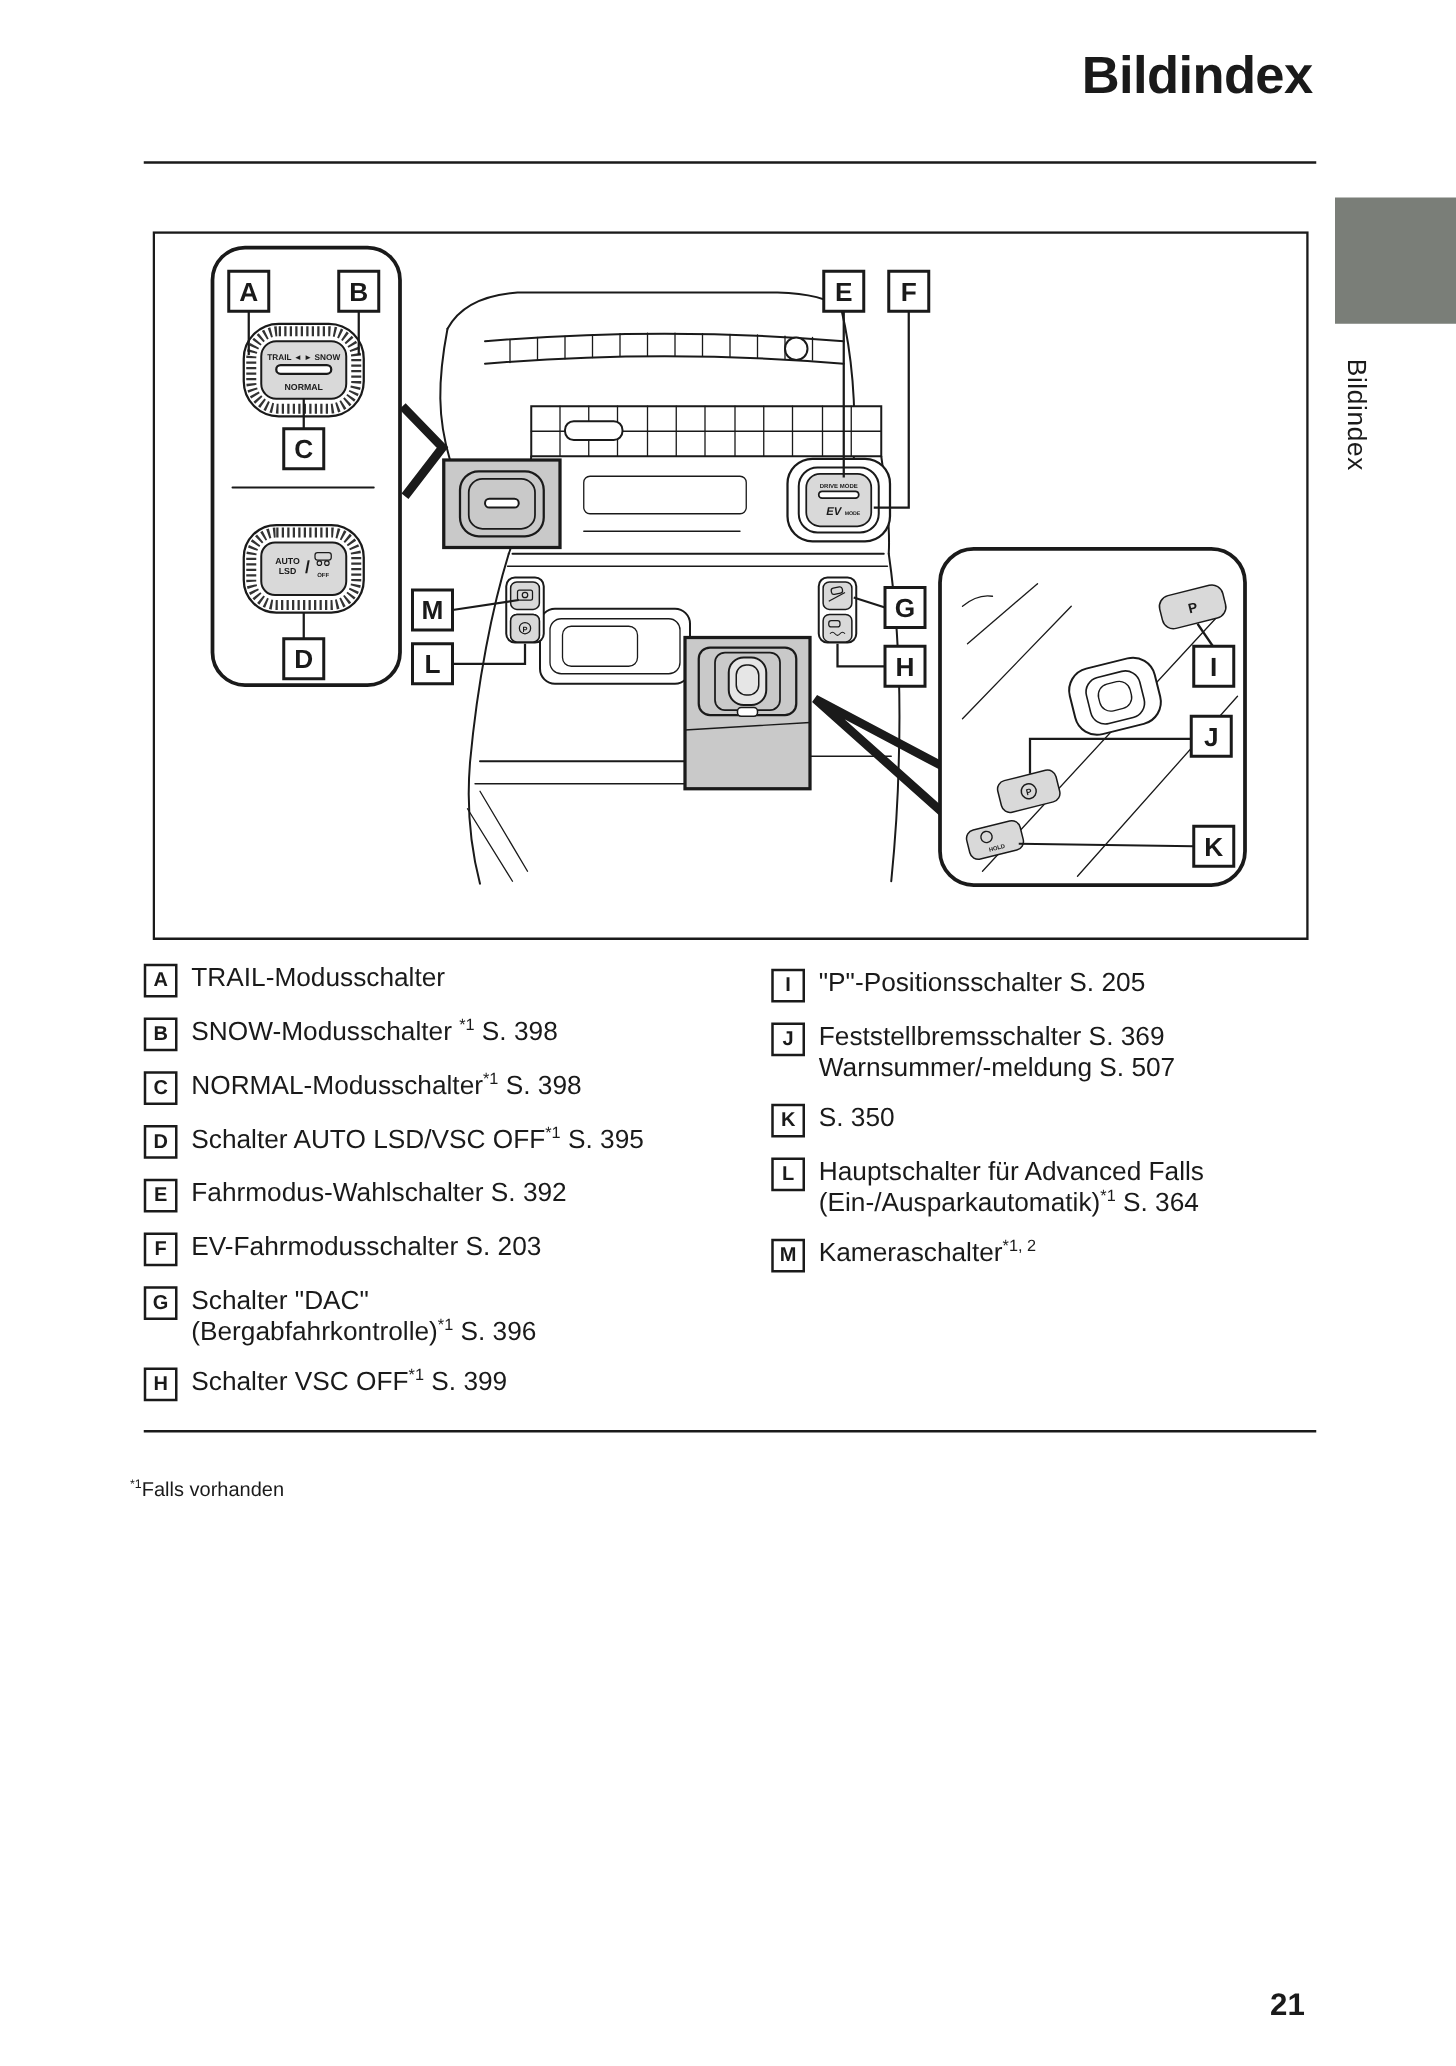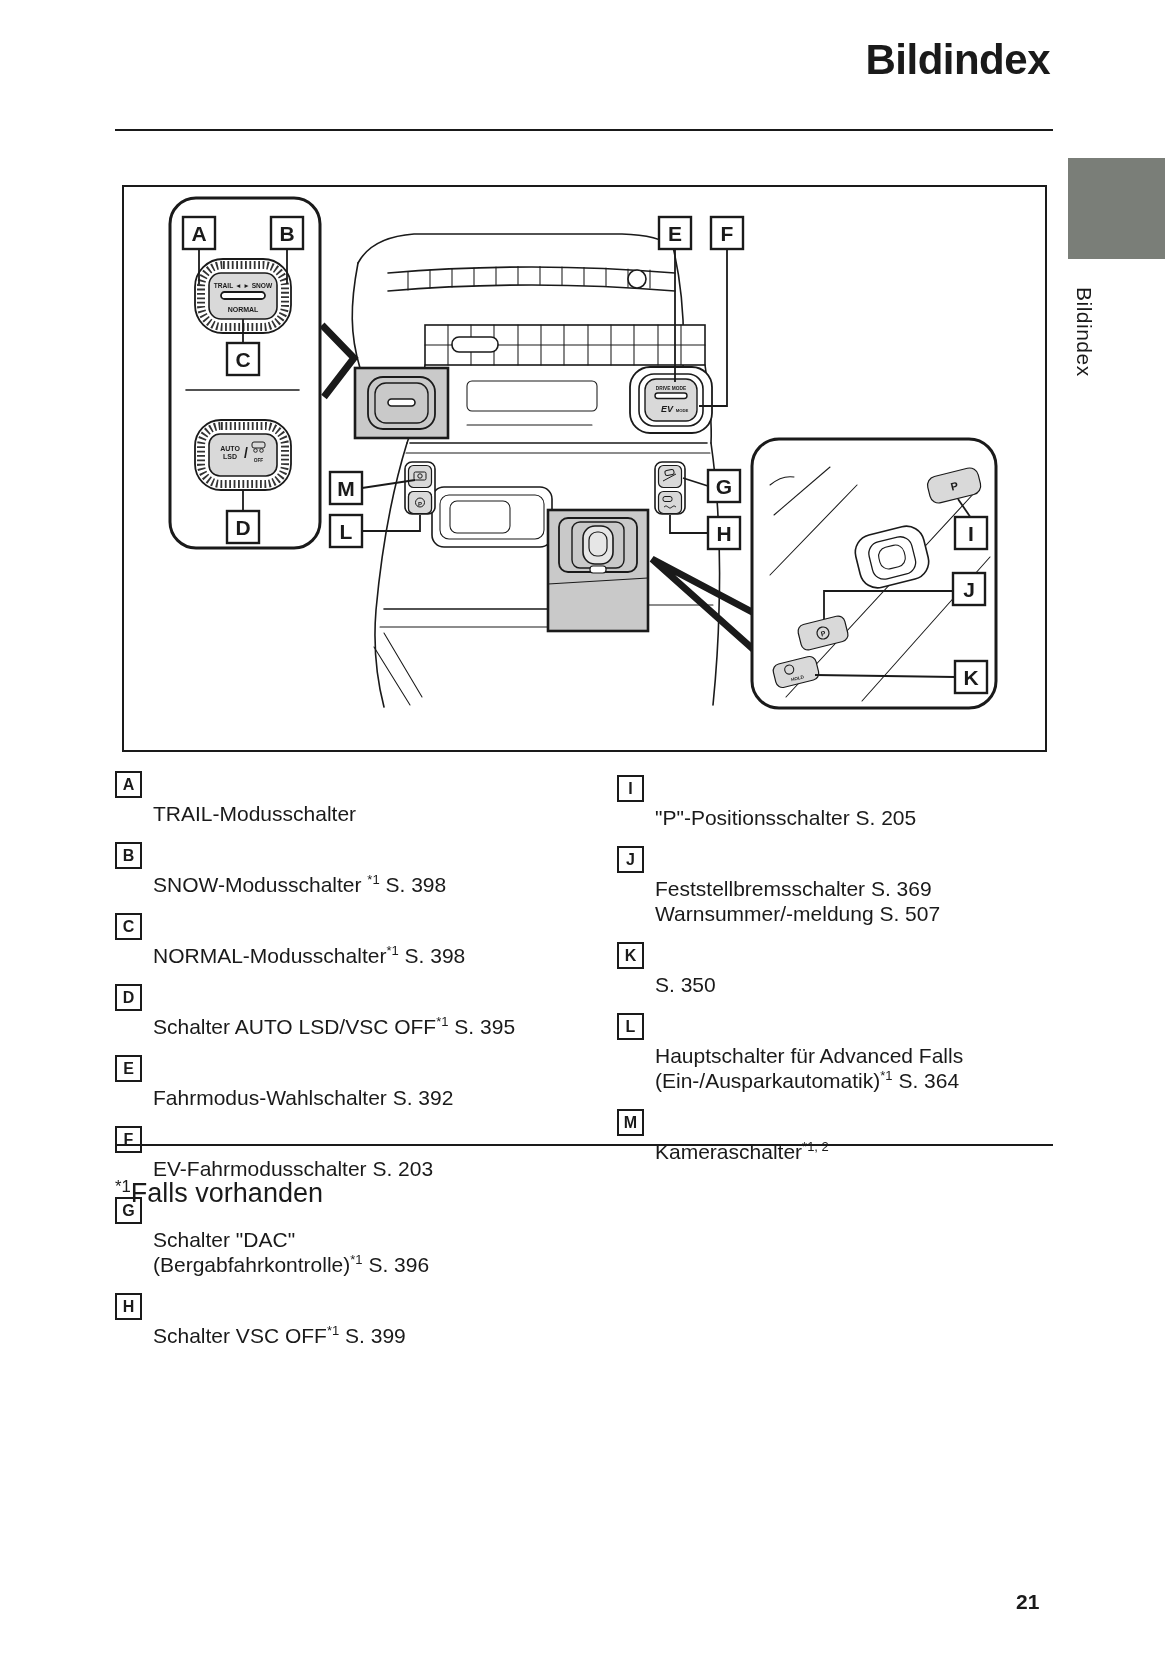--- a/index.html
+++ b/index.html
@@ -38,26 +38,26 @@
   .legend-col{position:absolute;font-size:21px;line-height:25px;}
   #col-left{left:115px;top:770px;width:478px;}
   #col-right{left:617px;top:774px;width:436px;}
   .leg-row{display:flex;margin-bottom:15px;}
   .letterbox{
     flex:0 0 auto;width:27px;height:27px;margin-top:1px;margin-right:11px;
     border:2px solid var(--ink);box-sizing:border-box;
     display:flex;align-items:center;justify-content:center;
     font-size:16px;font-weight:bold;
   }
-  .leg-text{flex:1 1 auto;margin-top:31px;}
+  .leg-text{flex:1 1 auto;}
   sup{font-size:0.62em;line-height:0;}
   .bottom-rule{position:absolute;top:1144px;left:115px;width:938px;height:2px;background:var(--ink);}
-  #footnotes{position:absolute;left:115px;top:1180px;font-size:27px;line-height:26px;}
+  #footnotes{position:absolute;left:104px;top:1180px;font-size:16px;line-height:26px;}
   .footnote{margin-bottom:16px;}
-  .page-number{position:absolute;left:1016px;top:1590px;font-size:21px;font-weight:bold;}
+  .page-number{position:absolute;left:1016px;top:1590px;font-size:25px;font-weight:bold;}
 </style>
 </head>
 <body>
 
 <h1 class="page-title">Bildindex</h1>
 <div class="title-rule"></div>
 <div class="tab-square"></div>
 <div class="side-tab">Bildindex</div>
 
 <div class="diagram">

